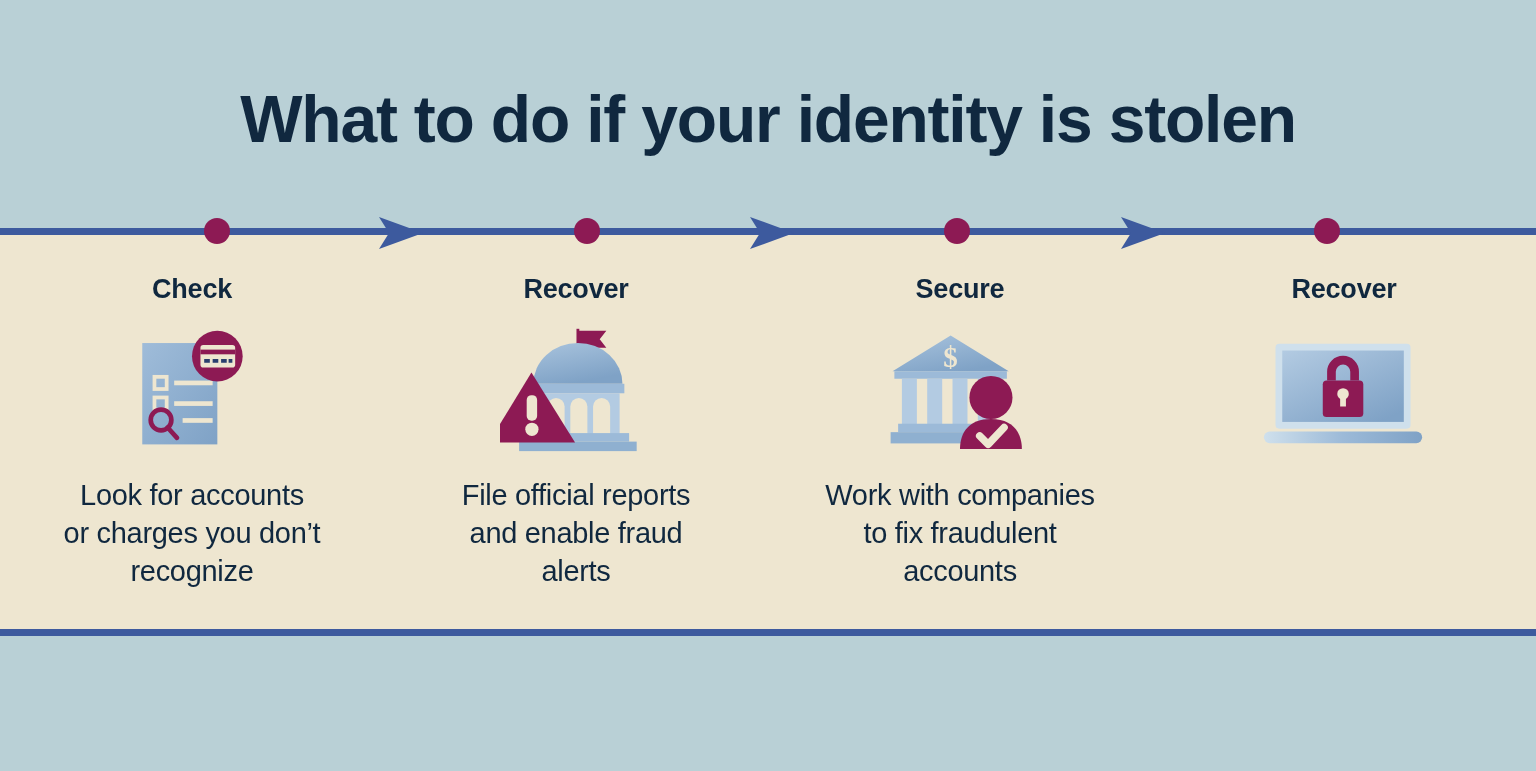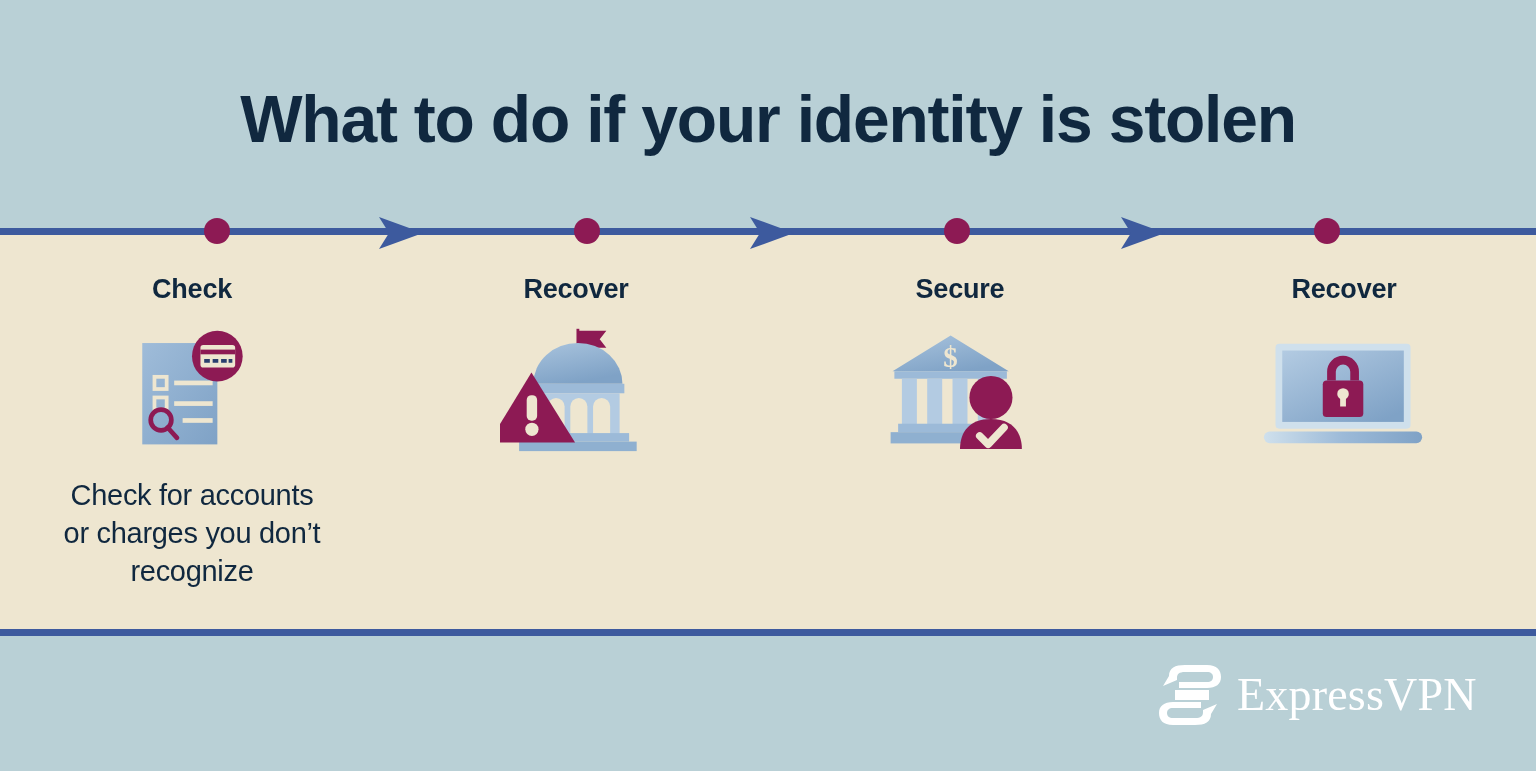--- a/index.html
+++ b/index.html
@@ -197,21 +197,21 @@
           <rect x="55" y="98" width="32" height="5" fill="#eee6d0"></rect>
           <circle cx="92" cy="32" r="27" fill="#8d1a54"></circle>
           <rect x="74" y="20" width="37" height="24" rx="3" fill="#eee6d0"></rect>
           <rect x="74" y="25" width="37" height="5" fill="#8d1a54"></rect>
           <rect x="78" y="35" width="6" height="4" fill="#2a3f6e"></rect>
           <rect x="87" y="35" width="6" height="4" fill="#2a3f6e"></rect>
           <rect x="96" y="35" width="6" height="4" fill="#2a3f6e"></rect>
           <rect x="104" y="35" width="4" height="4" fill="#2a3f6e"></rect>
         </svg>
       </div>
-      <div class="step-caption">Check for accounts
+      <div class="step-caption">Look for accounts
 or charges you don’t
 recognize</div>
     </div>
 
     <div class="step">
       <div class="step-label">Recover</div>
       <div class="step-icon">
         <svg viewBox="0 0 160 135" width="152" height="128" aria-hidden="true">
           <defs>
             <linearGradient id="gDome" x1="0" y1="0" x2="0.4" y2="1">
@@ -227,20 +227,23 @@
           <path d="M50 116 L50 86 A9 9 0 0 1 68 86 L68 116 Z" fill="#eee6d0"></path>
           <path d="M74 116 L74 86 A9 9 0 0 1 92 86 L92 116 Z" fill="#eee6d0"></path>
           <path d="M98 116 L98 86 A9 9 0 0 1 116 86 L116 116 Z" fill="#eee6d0"></path>
           <rect x="28" y="114" width="108" height="9" fill="#9cbad8"></rect>
           <rect x="20" y="123" width="124" height="10" fill="#8fb0d0"></rect>
           <path d="M33 50 L79 124 L-12 124 Z" fill="#8d1a54"></path>
           <rect x="28" y="74" width="11" height="27" rx="5" fill="#eee6d0"></rect>
           <circle cx="33.5" cy="110" r="7" fill="#eee6d0"></circle>
         </svg>
       </div>
+      <div class="step-caption">File official reports
+and enable fraud
+alerts</div>
     </div>
 
     <div class="step">
       <div class="step-label">Secure</div>
       <div class="step-icon">
         <svg viewBox="0 0 160 135" width="150" height="127" aria-hidden="true">
           <defs>
             <linearGradient id="gBank" x1="0" y1="0" x2="0.6" y2="1">
               <stop offset="0" stop-color="#a8c3dd"></stop>
               <stop offset="1" stop-color="#7fa2c6"></stop>
@@ -253,20 +256,23 @@
           <rect x="45" y="56" width="16" height="50" fill="#b3cbe2"></rect>
           <rect x="72" y="56" width="16" height="50" fill="#b3cbe2"></rect>
           <rect x="99" y="56" width="16" height="50" fill="#b3cbe2"></rect>
           <rect x="14" y="104" width="112" height="9" fill="#9cbad8"></rect>
           <rect x="6" y="113" width="128" height="12" fill="#8fb0d0"></rect>
           <circle cx="113" cy="76" r="23" fill="#8d1a54"></circle>
           <path d="M113 99 C90 99 80 113 80 131 L146 131 C146 113 136 99 113 99 Z" fill="#8d1a54"></path>
           <path d="M101 117 L110 126 L127 108" fill="none" stroke="#eee6d0" stroke-width="8" stroke-linecap="round" stroke-linejoin="round"></path>
         </svg>
       </div>
+      <div class="step-caption">Work with companies
+to fix fraudulent
+accounts</div>
     </div>
 
     <div class="step">
       <div class="step-label">Recover</div>
       <div class="step-icon">
         <svg viewBox="0 0 170 125" width="164" height="121" aria-hidden="true">
           <defs>
             <linearGradient id="gScreen" x1="0" y1="0" x2="0.8" y2="1">
               <stop offset="0" stop-color="#b3cbe2"></stop>
               <stop offset="1" stop-color="#7fa2c6"></stop>
@@ -283,24 +289,14 @@
           <rect x="63" y="50" width="42" height="38" rx="4" fill="#8d1a54"></rect>
           <path d="M72 50 L72 41 A12 12 0 0 1 96 41 L96 50" fill="none" stroke="#8d1a54" stroke-width="9"></path>
           <circle cx="84" cy="64" r="6" fill="#eee6d0"></circle>
           <rect x="81" y="64" width="6" height="13" fill="#eee6d0"></rect>
         </svg>
       </div>
     </div>
 
   </div>
 
-  <div class="logo">
-    <div class="logo-mark">
-      <svg viewBox="0 0 66 66" width="66" height="66" aria-hidden="true">
-        <path d="M12 14 C12 6 18 3 28 3 L50 3 C60 3 64 8 64 15 C64 22 59 26 50 26 L22 26 L22 20 L50 20 C54 20 56 18 56 15 C56 12 54 10 50 10 L28 10 C22 10 20 12 20 16 L20 18 L6 24 Z" fill="#ffffff"></path>
-        <path d="M54 52 C54 60 48 63 38 63 L16 63 C6 63 2 58 2 51 C2 44 7 40 16 40 L44 40 L44 46 L16 46 C12 46 10 48 10 51 C10 54 12 56 16 56 L38 56 C44 56 46 54 46 50 L46 48 L60 42 Z" fill="#ffffff"></path>
-        <rect x="18" y="28" width="34" height="10" fill="#ffffff"></rect>
-      </svg>
-    </div>
-    <div class="logo-text">ExpressVPN</div>
-  </div>
 
 </div>
 
 </body></html>

